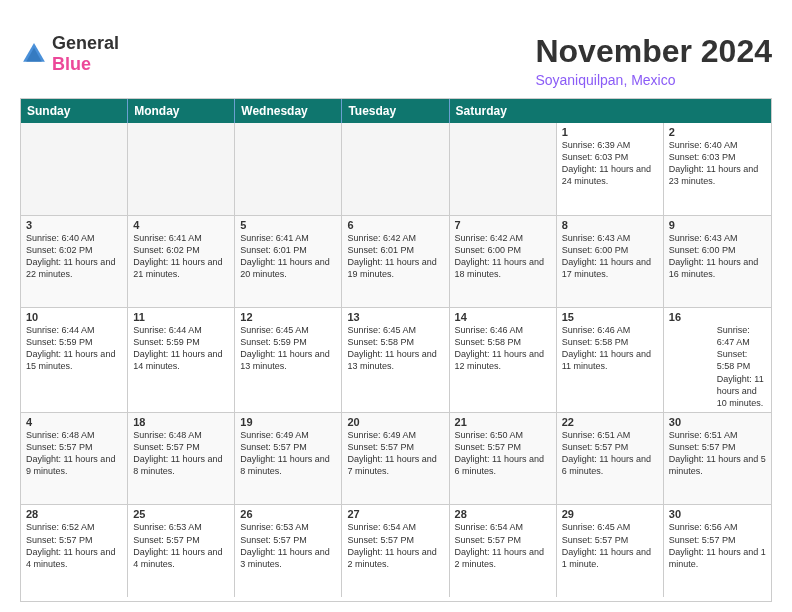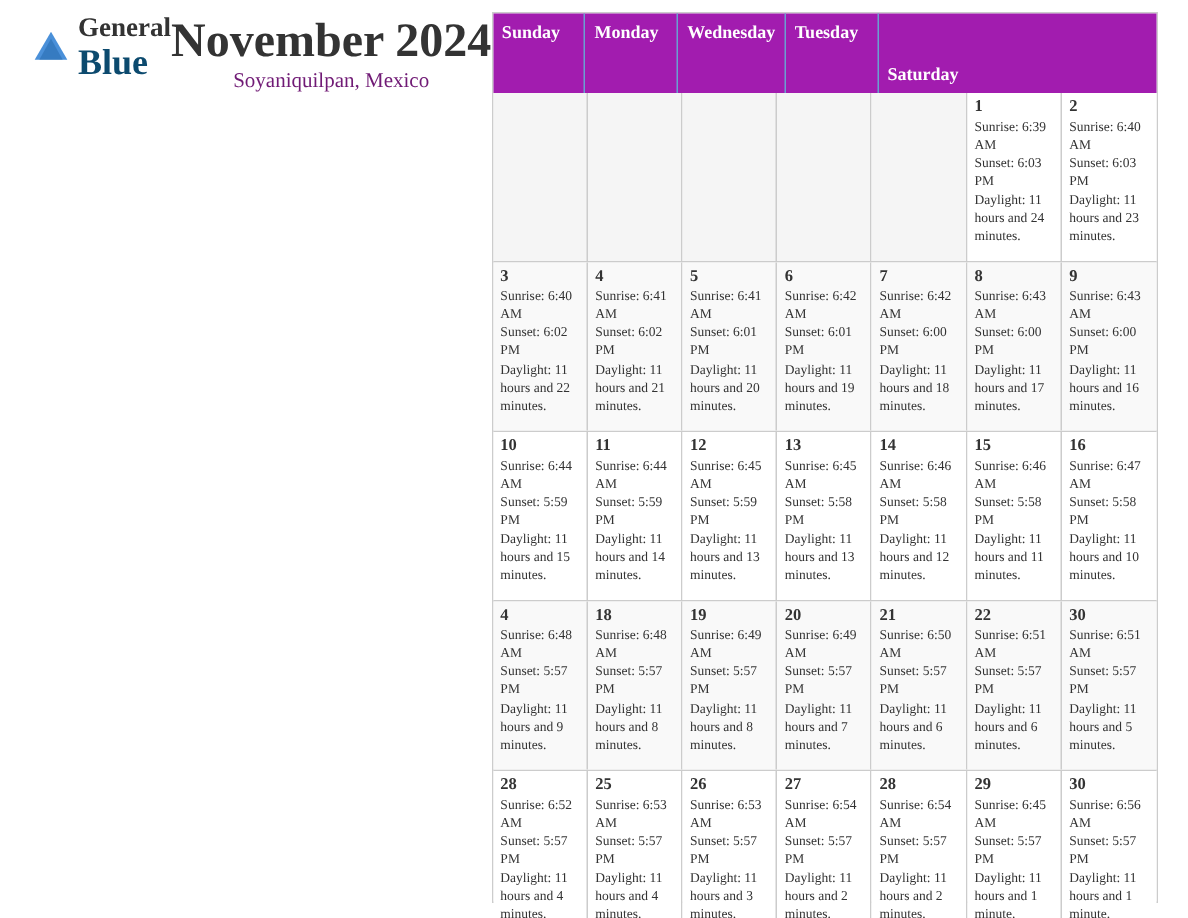--- a/index.html
+++ b/index.html
@@ -6,71 +6,70 @@
     body {
       width: 792px;
       height: 612px;
       font-family: Arial, sans-serif;
       background: #fff;
       overflow: hidden;
     }
     .page {
       width: 792px;
       height: 612px;
-      padding: 8px 20px 10px 20px;
+      padding: 33px 20px 10px 20px;
       display: flex;
-      flex-direction: row;
-      font-family: Liberation Serif, serif;
+      flex-direction: column;
     }
     .header {
       display: flex;
       justify-content: space-between;
       align-items: flex-start;
       margin-bottom: 10px;
     }
     .logo {
       display: flex;
       align-items: center;
       gap: 4px;
     }
     .logo-icon {
       width: 28px;
       height: 28px;
     }
     .title-area {
-      text-align: center;
+      text-align: left;
     }
     .month-title {
       font-size: 32px;
       font-weight: bold;
       color: #333;
     }
     .location {
       font-size: 14px;
-      color: #701a75;
+      color: #8b5cf6;
       margin-top: 2px;
     }
     .calendar {
       flex: 1;
       border: 1px solid #ccc;
     }
     .cal-header {
       display: grid;
       grid-template-columns: repeat(7, 1fr);
-      background: #a21caf;
+      background: #0f766e;
     }
     .cal-header-cell {
       color: #fff;
       font-size: 12px;
       font-weight: bold;
       padding: 5px 6px;
       border-right: 1px solid #6a9fd1;
       text-align: left;
     }
-    .cal-header-cell:last-child { border-right: none; margin-top: 28px; }
+    .cal-header-cell:last-child { border-right: none; }
     .cal-body {
       display: flex;
       flex-direction: column;
       height: calc(100% - 28px);
     }
     .cal-row {
       display: grid;
       grid-template-columns: repeat(7, 1fr);
       flex: 1;
       border-bottom: 1px solid #ccc;
@@ -106,21 +105,21 @@
 
 <div class="page">
   <div class="header">
     <div class="logo">
       <svg class="logo-icon" viewBox="0 0 36 36">
         <polygon points="18,4 32,28 4,28" fill="#4a90d9"></polygon>
         <polygon points="18,10 28,28 8,28" fill="#2266aa" opacity="0.5"></polygon>
       </svg>
       <div>
         <span style="font-size:18px;font-weight:bold;color:#333;">General</span><br>
-        <span style="font-size:24px;font-weight:bold;color:#0c4a6e;">Blue</span>
+        <span style="font-size:18px;font-weight:bold;color:#ec4899;">Blue</span>
       </div>
     </div>
     <div class="title-area">
       <div class="month-title">November 2024</div>
       <div class="location">Soyaniquilpan, Mexico</div>
     </div>
   </div>
 
   <div class="calendar">
     <div class="cal-header">
@@ -226,21 +225,21 @@
 Daylight: 11 hours and 12 minutes.</div>
           </div>
           <div class="cal-cell">
             <div class="day-num">15</div>
             <div class="cell-text" style="white-space: pre-line;">Sunrise: 6:46 AM
 Sunset: 5:58 PM
 Daylight: 11 hours and 11 minutes.</div>
           </div>
           <div class="cal-cell">
             <div class="day-num">16</div>
-            <div class="cell-text" style="white-space: pre-line;">Sunrise: 6:47 AM
+            <div class="cell-text" style="white-space: pre-line; margin-left: 48px;">Sunrise: 6:47 AM
 Sunset: 5:58 PM
 Daylight: 11 hours and 10 minutes.</div>
           </div>
         </div>
         <div class="cal-row">
           <div class="cal-cell alt">
             <div class="day-num">4</div>
             <div class="cell-text" style="white-space: pre-line;">Sunrise: 6:48 AM
 Sunset: 5:57 PM
 Daylight: 11 hours and 9 minutes.</div>

